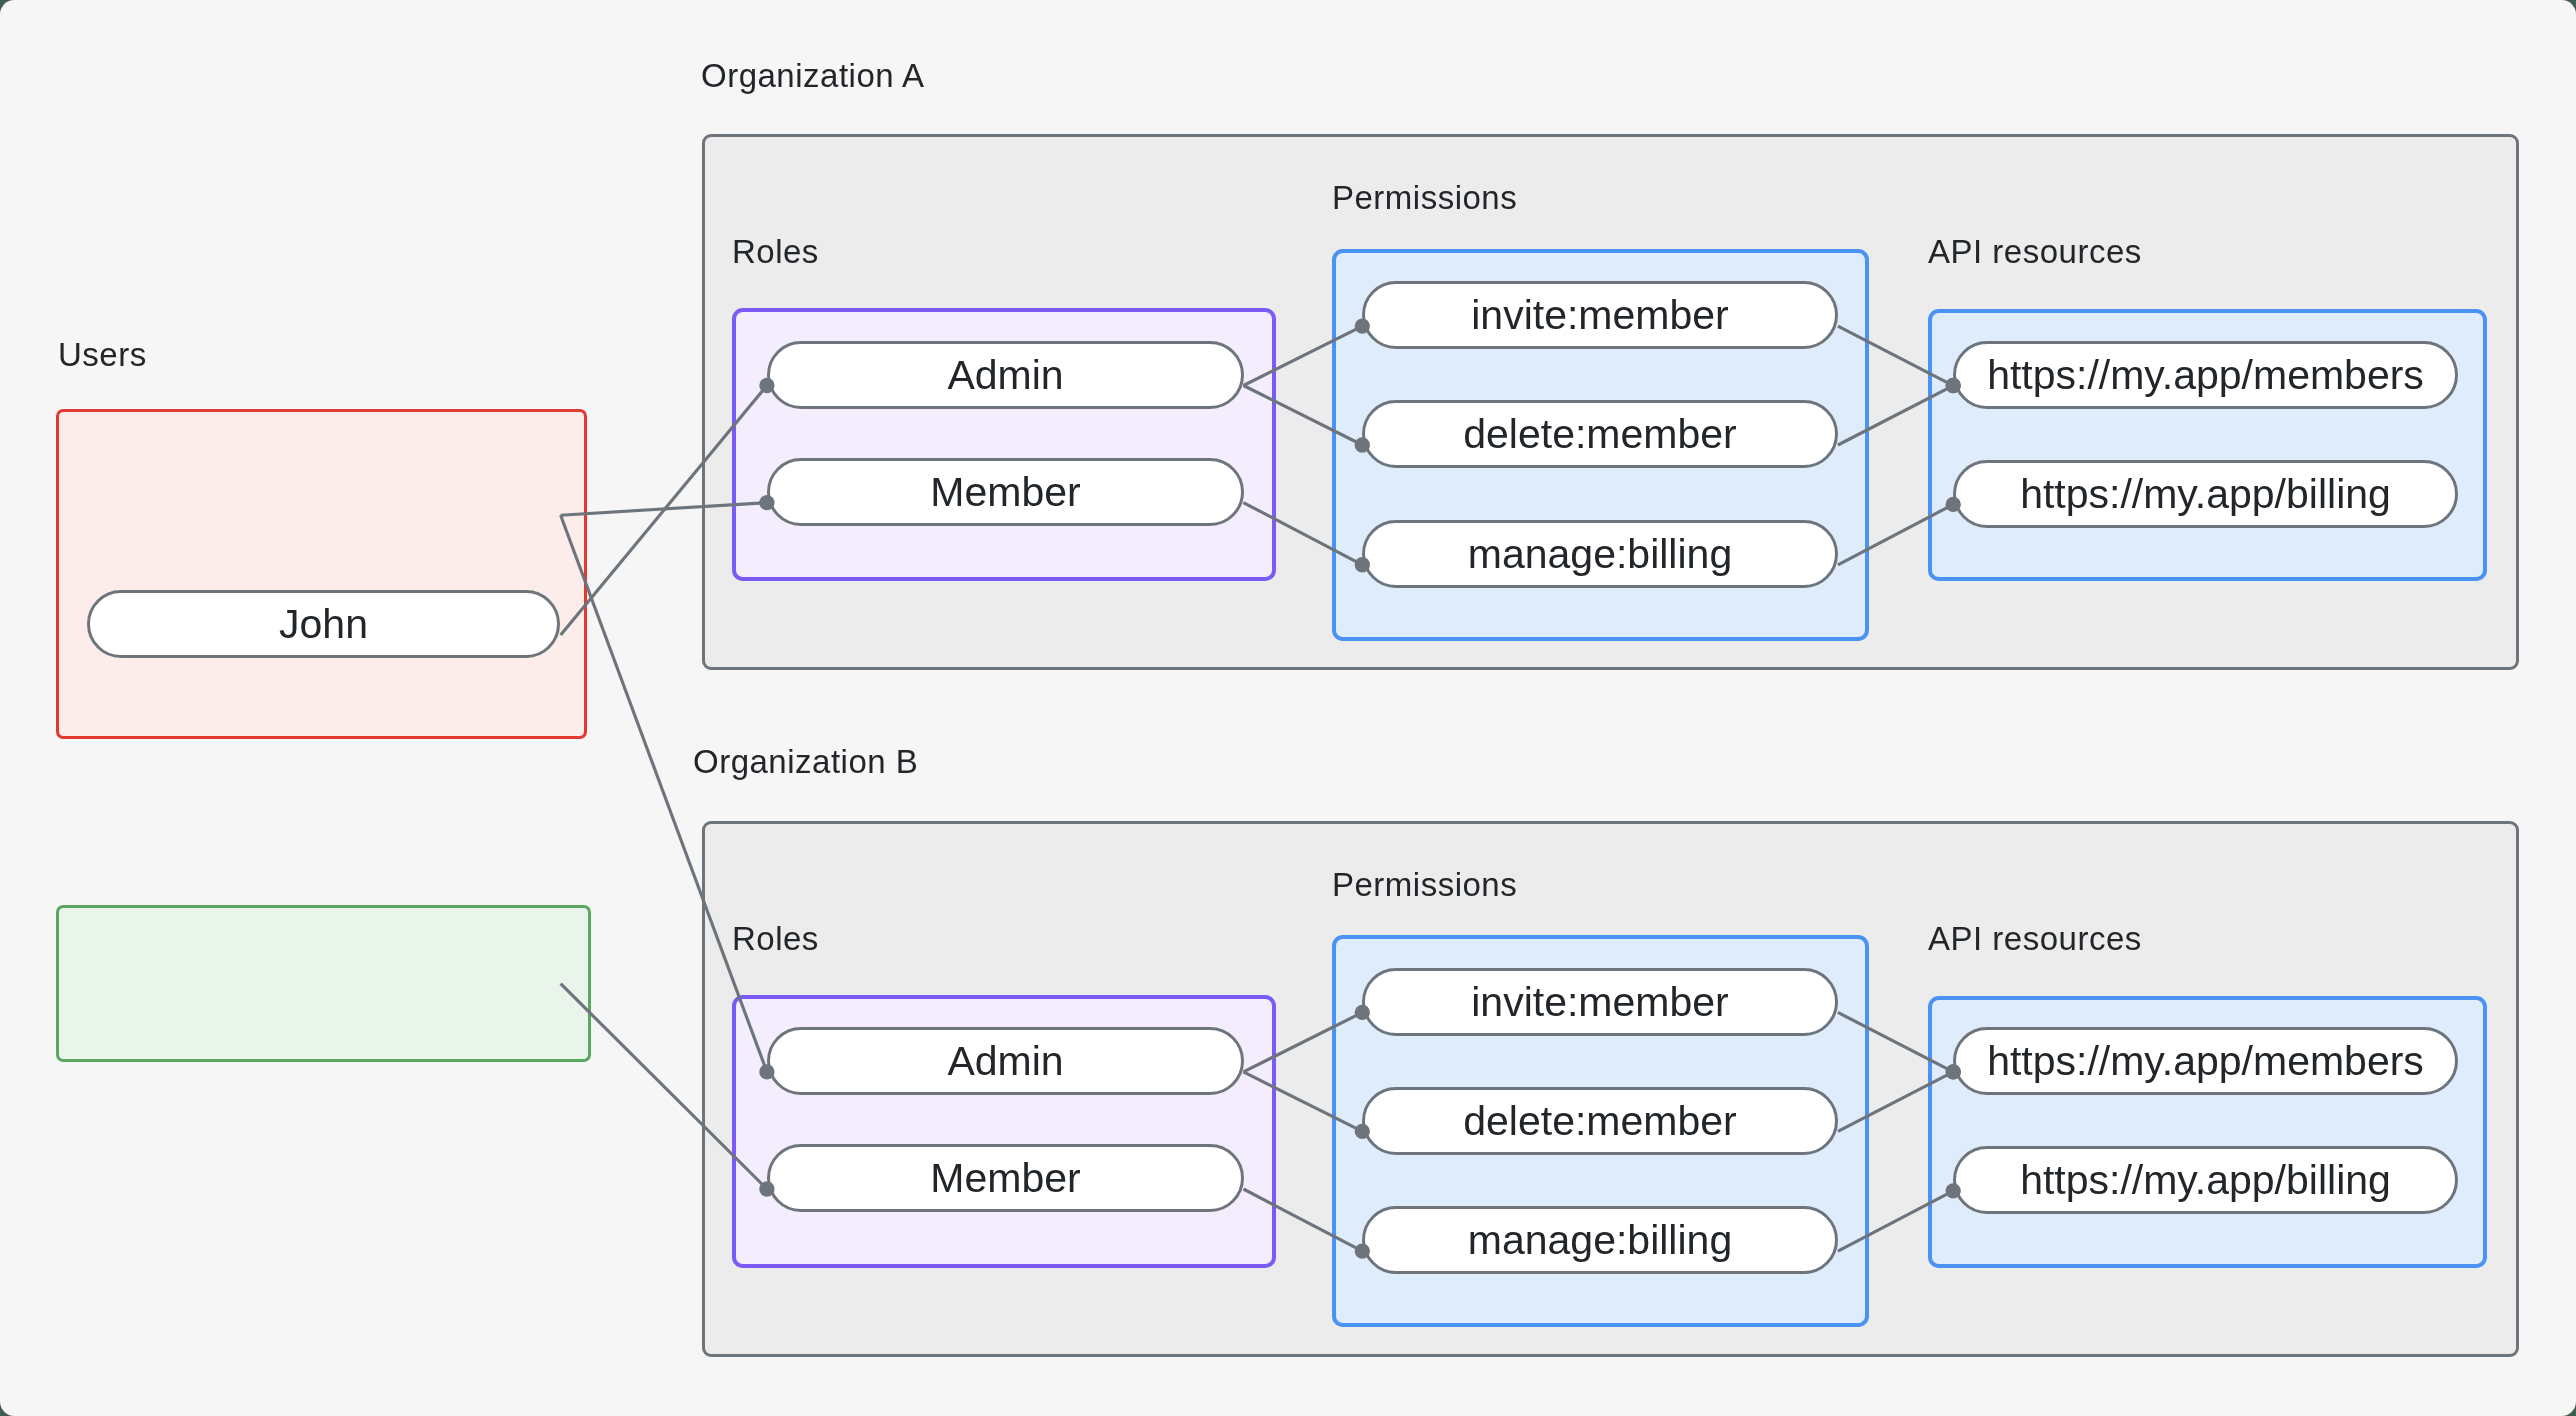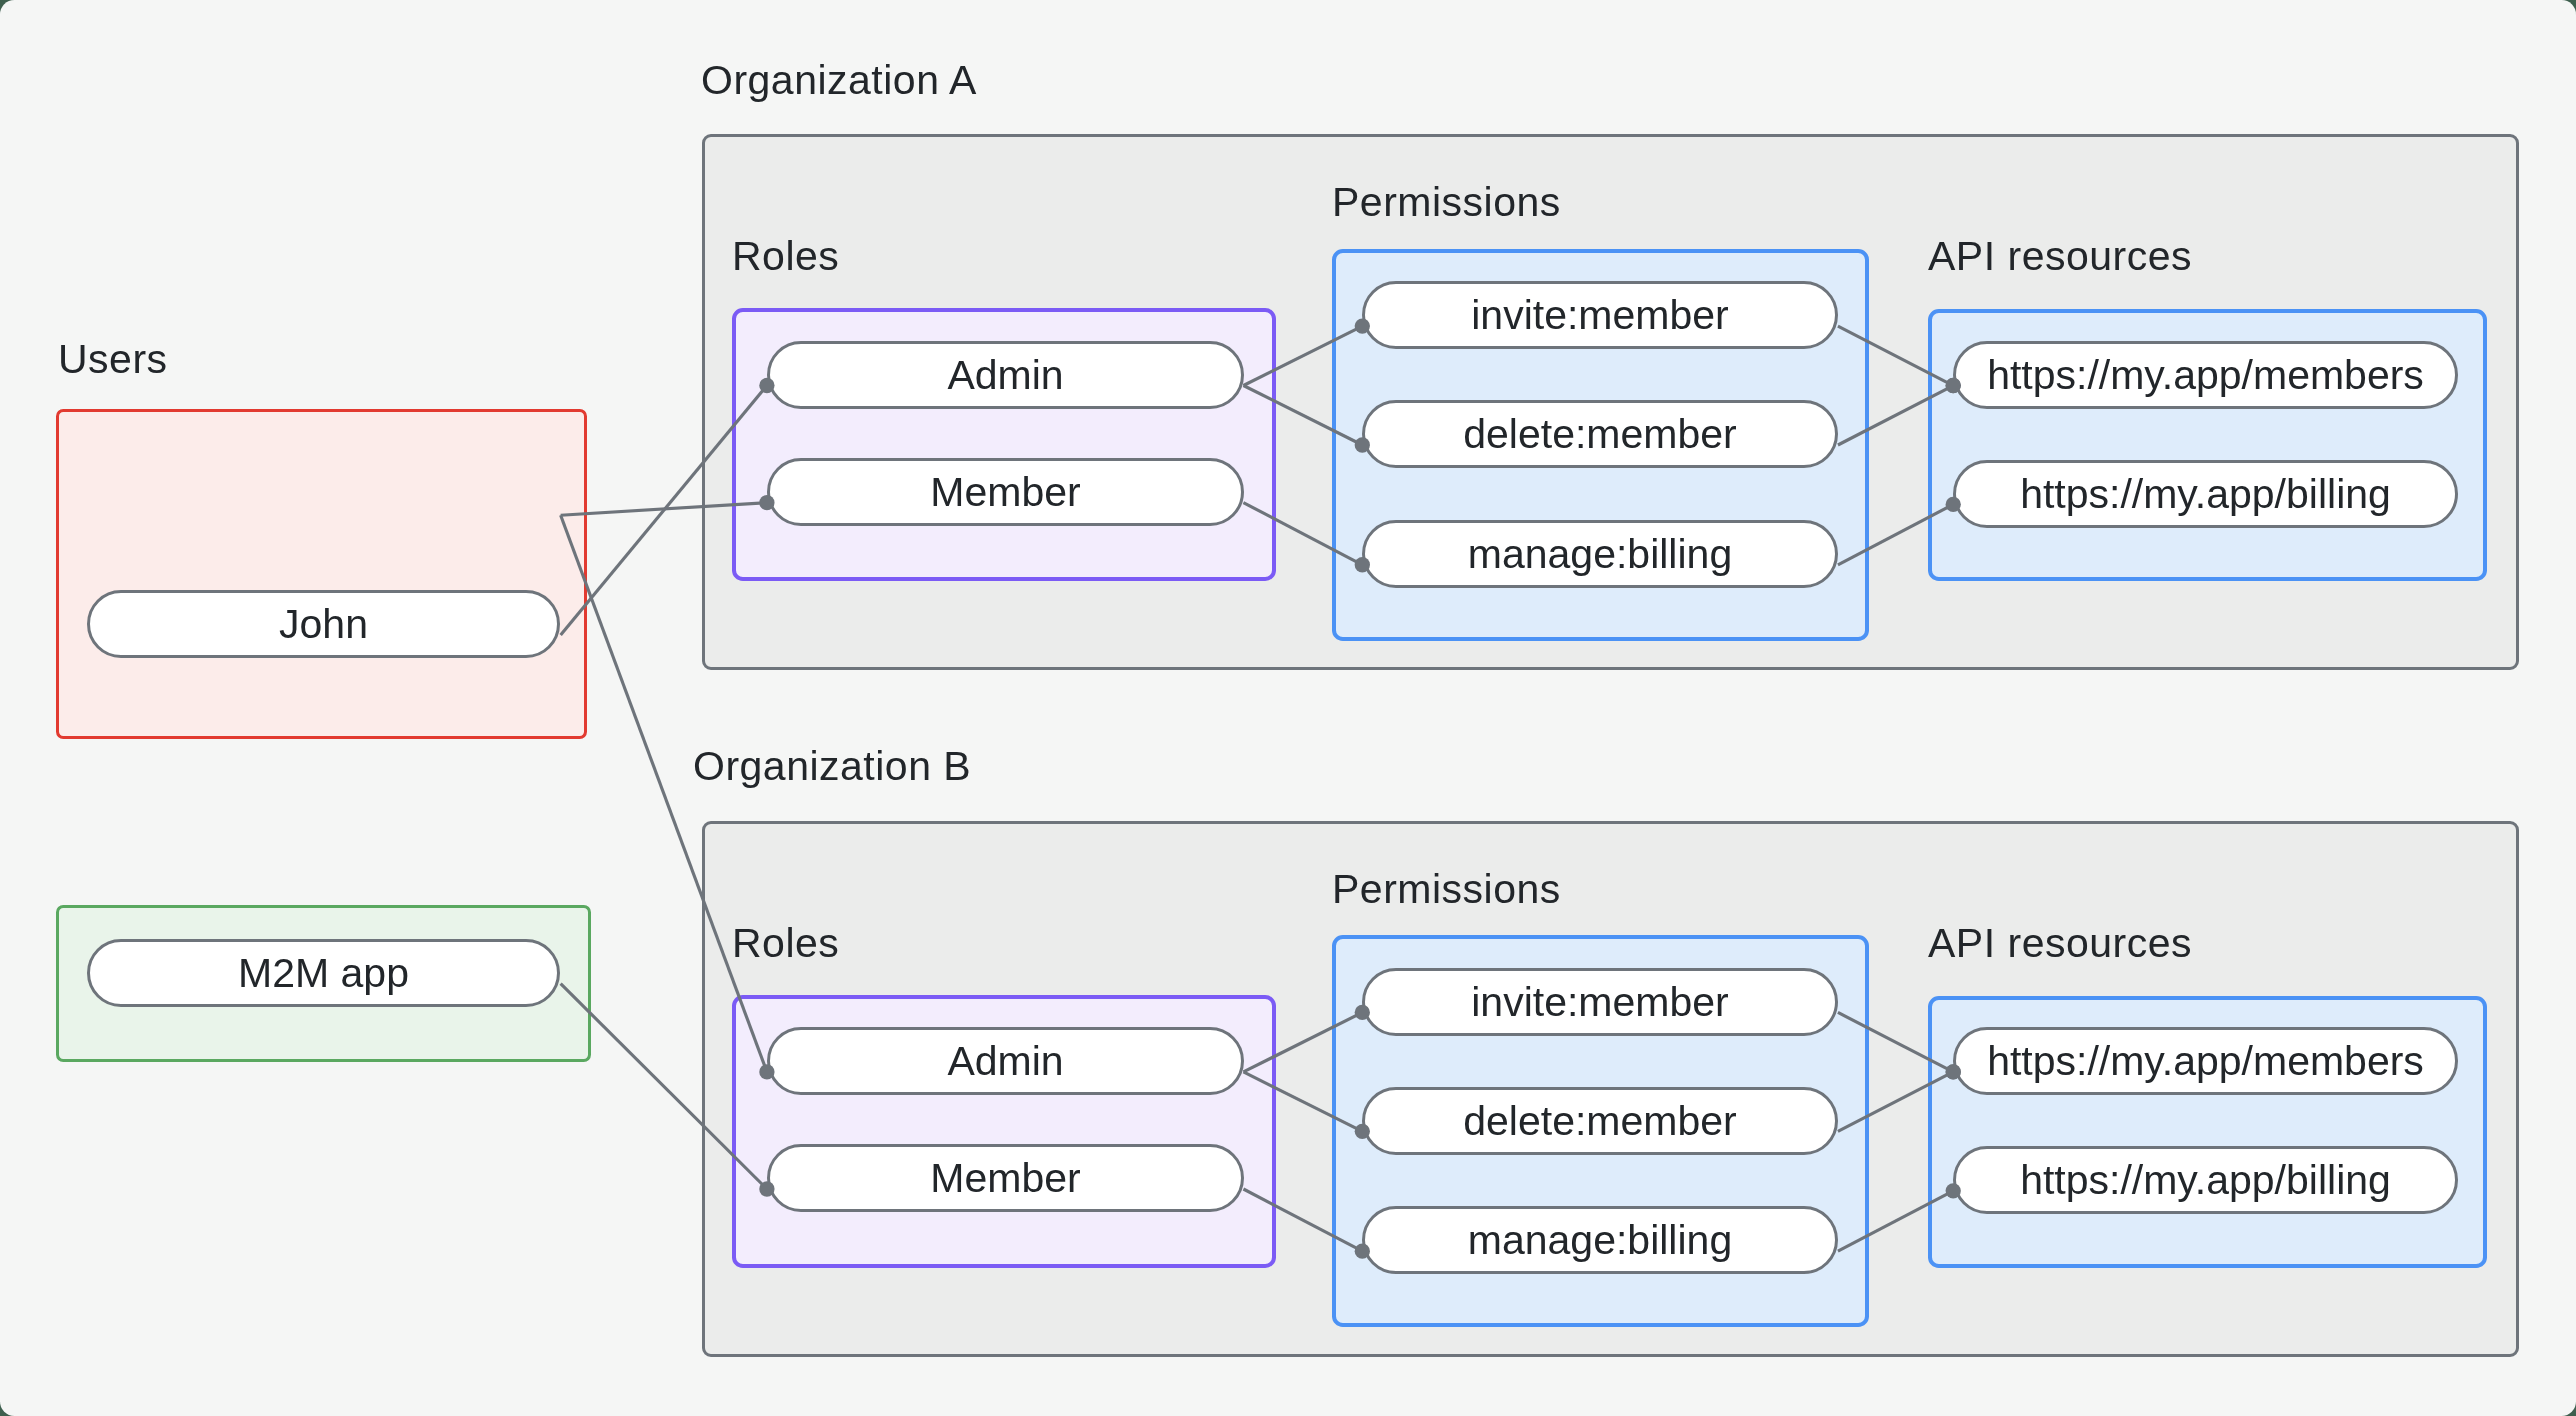--- a/index.html
+++ b/index.html
@@ -15,21 +15,21 @@
     --node_fill:#ffffff; --node_border:#6e747b;
   }
   *{box-sizing:border-box;margin:0;padding:0;}
   html,body{background:var(--backdrop);}
   body{font-family:"Liberation Sans",sans-serif;color:var(--text);}
   .stage{
     position:relative;width:2576px;height:1416px;
     background:var(--canvas);border-radius:14.4px;overflow:hidden;
   }
   .glabel{
-    position:absolute;font-size:41px;line-height:1.2;color:var(--text);
+    position:absolute;font-size:33px;line-height:1.2;color:var(--text);
     white-space:nowrap;letter-spacing:0.5px;
   }
   .gbox{position:absolute;}
   .org-box{background:var(--org_fill);border:3.6px solid var(--org_border);border-radius:9px;}
   .users-box{background:var(--users_fill);border:3.6px solid var(--users_border);border-radius:7.2px;}
   .m2m-box{background:var(--m2m_fill);border:3.6px solid var(--m2m_border);border-radius:7.2px;}
   .roles-box{background:var(--roles_fill);border:4.5px solid var(--roles_border);border-radius:10.8px;}
   .perm-box{background:var(--perm_fill);border:4.5px solid var(--perm_border);border-radius:10.8px;}
   .node{
     position:absolute;height:68px;background:var(--node_fill);
@@ -87,21 +87,20 @@
 </head>
 <body>
 
 <div class="stage" id="stage">
 
   <div class="glabel" id="lbl-users">Users</div>
   <div class="gbox users-box" id="box-users"></div>
   <div class="node" id="n-john">John</div>
 
   <div class="gbox m2m-box" id="box-m2m"></div>
-  <div class="node" id="n-m2m">M2M app</div>
 
   <div class="glabel" id="lbl-orgA">Organization A</div>
   <div class="gbox org-box" id="box-orgA"></div>
   <div class="glabel" id="lbl-orgA-roles">Roles</div>
   <div class="gbox roles-box" id="box-orgA-roles"></div>
   <div class="node" id="n-orgA-admin">Admin</div>
   <div class="node" id="n-orgA-member">Member</div>
   <div class="glabel" id="lbl-orgA-permissions">Permissions</div>
   <div class="gbox perm-box" id="box-orgA-perm"></div>
   <div class="node" id="n-orgA-invite">invite:member</div>

